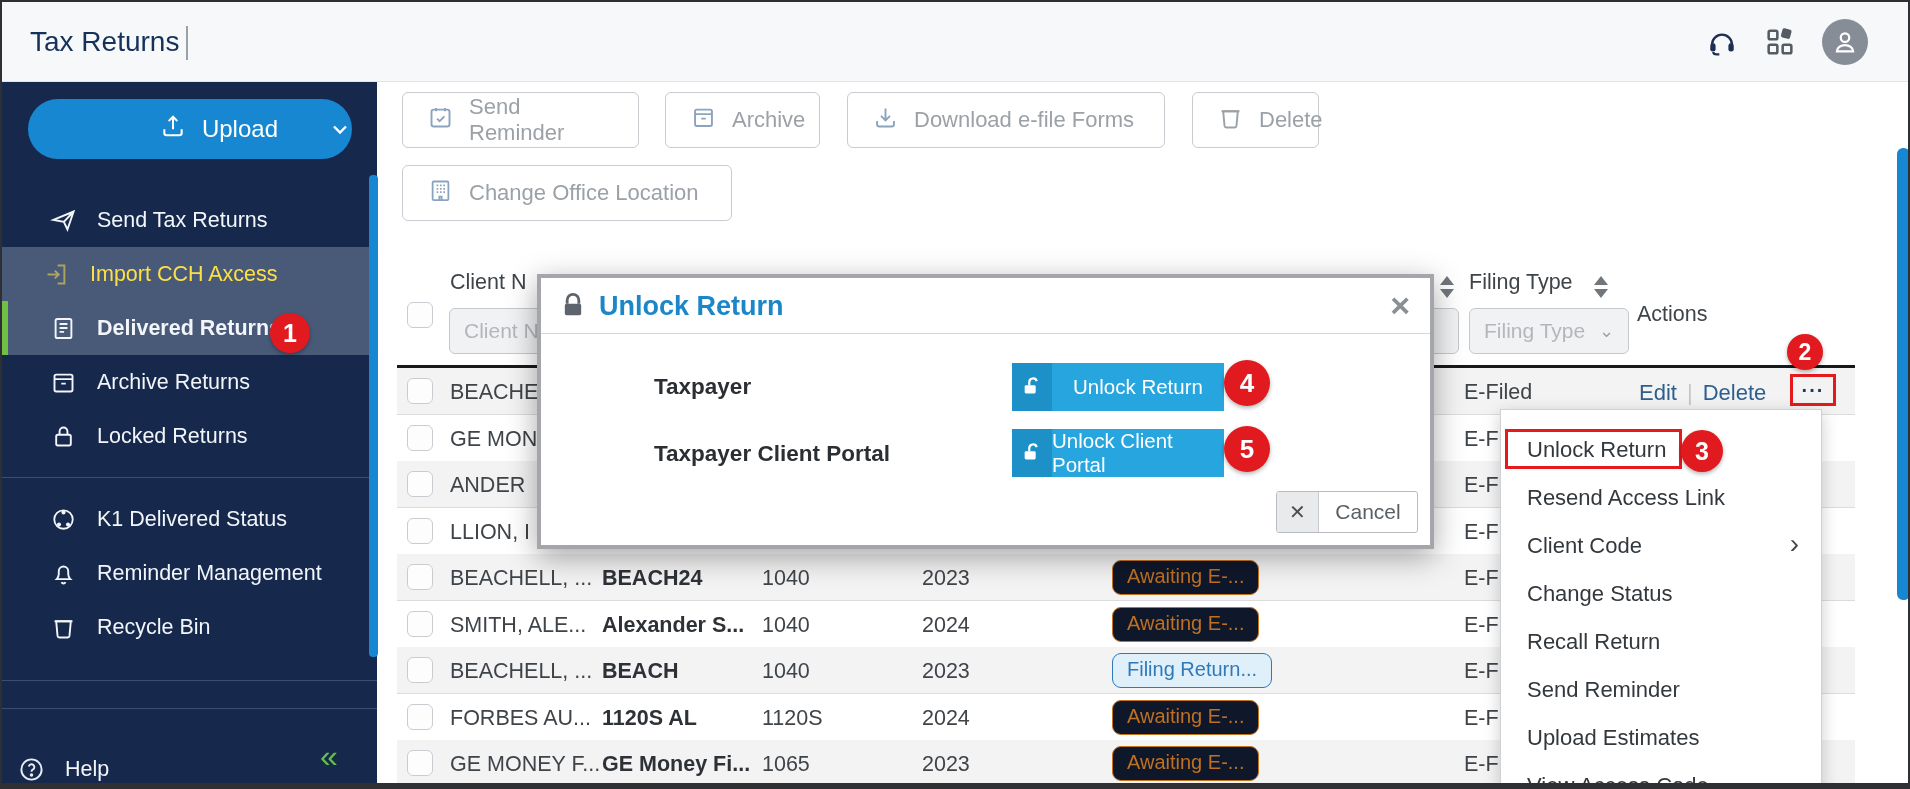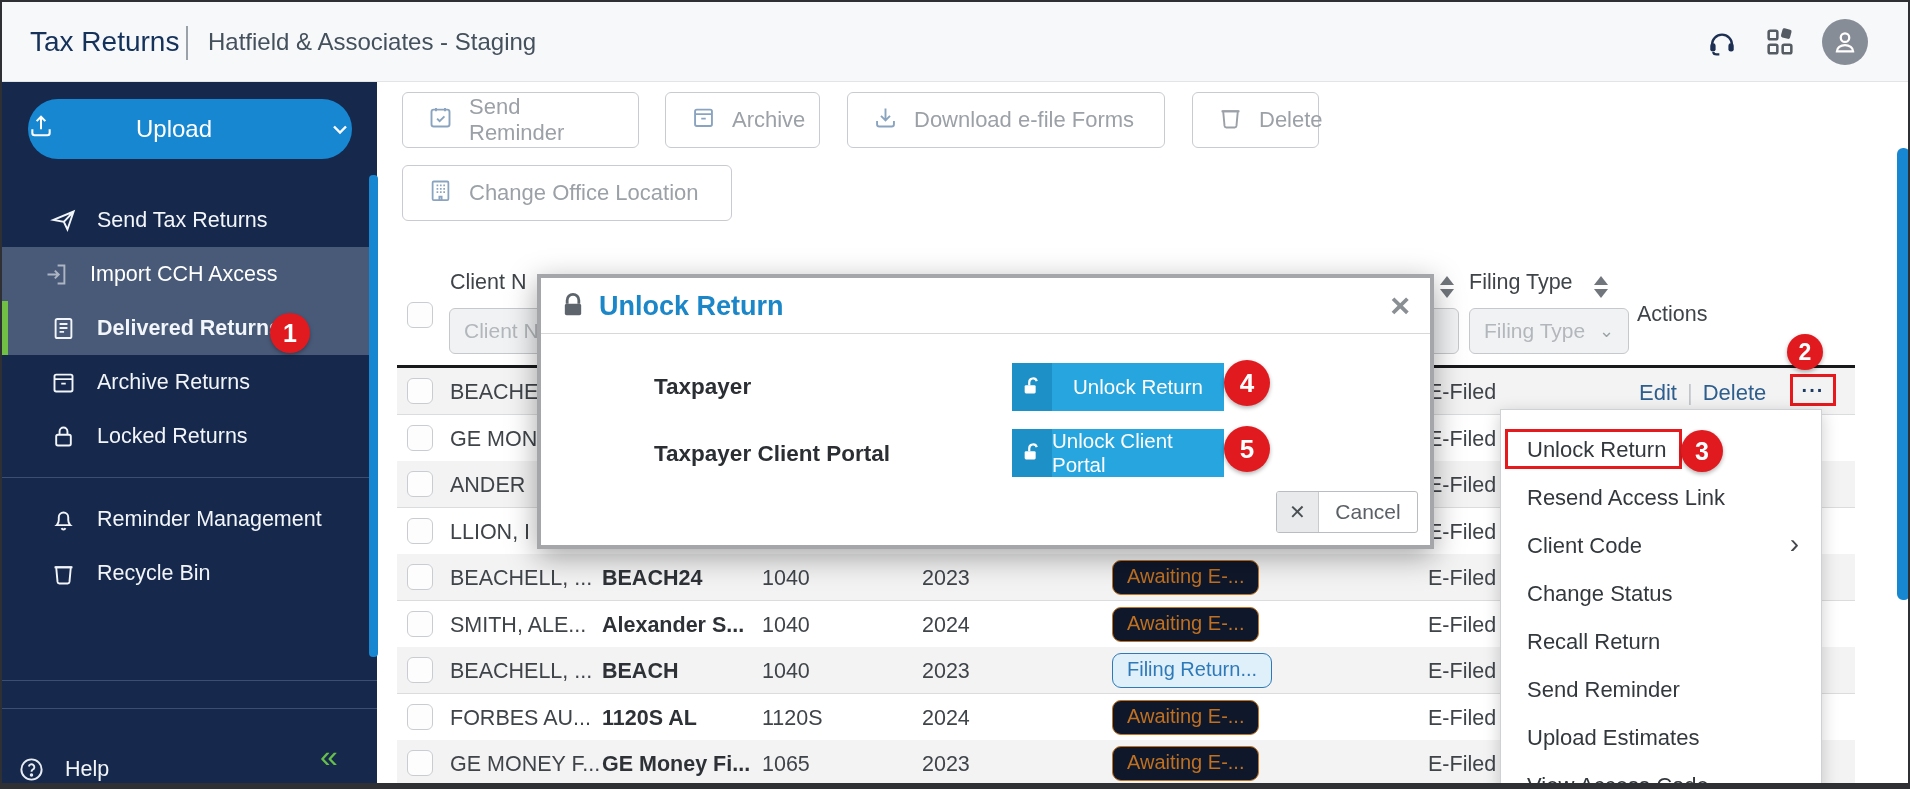--- a/index.html
+++ b/index.html
@@ -13,29 +13,29 @@
   .app-title{ position:absolute; left:28px; top:0; line-height:80px; font-size:28px; font-weight:normal; color:#15325b;}
   .title-sep{ position:absolute; left:184px; top:24px; width:2px; height:34px; background:#9aa1a8;}
   .org-name{ position:absolute; left:206px; top:0; line-height:80px; font-size:24px; color:#44505c;}
   .topbar-icons{ position:absolute; right:40px; top:0; height:80px; display:flex; align-items:center; gap:26px;}
   .tb-icon{ width:32px; height:32px; display:flex; align-items:center; justify-content:center; cursor:pointer;}
   .avatar{ width:46px; height:46px; border-radius:50%; background:#878d97; display:flex; align-items:center; justify-content:center;}
 
   
   .sidebar{ position:absolute; left:0; top:80px; width:375px; height:709px; background:#16294d; color:#fff;}
   .upload-btn{ position:absolute; left:26px; top:17px; width:324px; height:60px; border-radius:30px;
-               background:#1787d2; color:#fff; display:flex; align-items:center; justify-content:space-between;
+               background:#1787d2; color:#fff; display:flex; align-items:center; justify-content:flex-end;
                gap:16px; font-size:24px; cursor:pointer;}
   .upload-chev{ margin-left:34px; display:flex; }
   .side-nav{ position:absolute; left:0; top:111px; width:100%; }
   .side-item{ position:relative; height:54px; display:flex; align-items:center; padding-left:48px; gap:20px;
               font-size:21.5px; color:#f2f5f9; cursor:pointer; }
   .side-item .s-icon{ width:27px; height:27px; flex:0 0 27px; display:flex; }
   .side-item.hl{ background:#495a79; }
-  .side-item.disabled{ color:#ffffff; cursor:default;padding-left:41px;}
+  .side-item.disabled{ color:#fde047; cursor:default;padding-left:41px;}
   .side-item.disabled svg{ opacity:.55; }
   .side-item.active{ font-weight:bold; }
   .side-item.active::before{ content:""; position:absolute; left:0; top:0; width:6px; height:100%; background:#71bf44;}
   .side-divider{ height:1px; background:#3c4f73; margin:14px 0; }
   .side-bottom-band{ position:absolute; left:0; top:598px; width:100%; height:29px;
                      border-top:1px solid #3c4f73; border-bottom:1px solid #3c4f73;}
   .help-item{ position:absolute; left:0; top:660px; width:100%;padding-left:16px; }
   .collapse-chev{ position:absolute; left:318px; top:656px; font-size:32px; color:#67bf4b; cursor:pointer; }
   .side-scrollbar{ position:absolute; left:367px; top:93px; width:9px; height:482px; background:#1787d2; border-radius:4px; cursor:pointer;}
 
@@ -54,21 +54,21 @@
                border-radius:6px; color:#b3b7bb; font-size:21px; display:flex; align-items:center; padding:0 14px;}
   .filter-box .chev{ margin-left:auto; color:#9da2a7; font-size:18px; }
   .checkbox{ width:26px; height:26px; border:1.5px solid #c9cdd1; border-radius:6px; background:#fdfdfd; cursor:pointer;}
   .head-check{ position:absolute; left:405px; top:300px; }
   .table-topline{ position:absolute; left:395px; top:363px; width:1458px; height:3px; background:#17191b;}
   .trow{ position:absolute; left:395px; width:1458px; height:47px; border-bottom:1px solid #dadcde; }
   .trow.gray{ background:#f3f3f4; } .trow.white{ background:#fff; }
   .trow .checkbox{ position:absolute; left:10px; top:10px; }
   .cell{ position:absolute; top:12px; font-size:21.5px; color:#3f4449; white-space:nowrap;}
   .c-client{ left:53px; } .c-return{ left:205px; font-weight:bold; color:#2e3236;}
-  .c-type{ left:365px; } .c-year{ left:525px; } .c-filing{ left:1031px; }
+  .c-type{ left:365px; } .c-year{ left:525px; } .c-filing{ left:1067px; }
   .badge{ position:absolute; left:715px; top:6px; padding:4px 14px 6px; border-radius:9px; font-size:20px; white-space:nowrap;}
   .badge.awaiting{ color:#bf7021; border:1.5px solid #c4731f; background:#0f172a;}
   .badge.final{ color:#2e79b8; border:1.5px solid #2e79b8; background:#e0f0fb; min-width:130px; min-height:33px;}
   .row-actions{ position:absolute; top:378px; font-size:22px; color:#2e5e8d; }
   .lnk{ cursor:pointer; } .lnk-sep{ color:#c2c6ca; margin:0 10px; cursor:default;}
   .more-box{ position:absolute; left:1788px; top:372px; width:46px; height:32px; border:3px solid #e6191d;
              display:flex; align-items:center; justify-content:center; font-size:20px; font-weight:bold;
              color:#1d3a5f; letter-spacing:1px; cursor:pointer; background:#f3f3f4;}
   .main-scrollbar{ position:absolute; left:1895px; top:146px; width:13px; height:452px; background:#1787d2; border-radius:6px; cursor:pointer;}
 
@@ -107,21 +107,20 @@
   .step5{ left:1222px; top:424px; width:46px; height:46px; font-size:26px;}
 </style>
 </head>
 <body>
 
 <div class="screen">
 
   <div class="topbar">
     <div class="app-title">Tax Returns</div>
     <div class="title-sep"></div>
-    <div class="org-name">Hatfield &amp; Associates - Staging</div>
     <div class="topbar-icons">
       <span class="tb-icon">
         <svg width="32" height="32" viewBox="0 0 24 24" fill="none" stroke="#1d2f52" stroke-width="1.7">
           <path d="M4.5 14a7.5 7.5 0 0 1 15 0"></path>
           <rect x="3.2" y="13" width="4" height="6.2" rx="1.8" fill="#1d2f52" stroke="none"></rect>
           <rect x="16.8" y="13" width="4" height="6.2" rx="1.8" fill="#1d2f52" stroke="none"></rect>
           <path d="M5.5 19.5c0 1.2 1 1.8 2.5 1.8h2"></path>
         </svg>
       </span>
       <span class="tb-icon">
@@ -196,20 +195,31 @@
         <div class="side-item">
           <span class="s-icon">
             <svg width="27" height="27" viewBox="0 0 24 24" fill="none" stroke="currentColor" stroke-width="1.7">
               <rect x="5.5" y="10.5" width="13" height="9.5" rx="1.5"></rect>
               <path d="M8.5 10.5V7.5a3.5 3.5 0 0 1 7 0v3"></path>
             </svg>
           </span>
           <span>Locked Returns</span>
         </div>
         <div class="side-divider"></div>
+        <div class="side-item">
+          <span class="s-icon">
+            <svg width="27" height="27" viewBox="0 0 24 24" fill="none" stroke="currentColor" stroke-width="1.6">
+              <circle cx="12" cy="12" r="8.2"></circle>
+              <circle cx="8" cy="16.5" r="1.8" fill="currentColor" stroke="none"></circle>
+              <circle cx="16" cy="16.5" r="1.8" fill="currentColor" stroke="none"></circle>
+              <circle cx="12" cy="5.8" r="1.8" fill="currentColor" stroke="none"></circle>
+            </svg>
+          </span>
+          <span>K1 Delivered Status</span>
+        </div>
         <div class="side-item">
           <span class="s-icon">
             <svg width="27" height="27" viewBox="0 0 24 24" fill="none" stroke="currentColor" stroke-width="1.7">
               <path d="M6 17h12c-1.3-1.2-1.8-2.4-1.8-4.5V10a4.2 4.2 0 0 0-8.4 0v2.5C7.8 14.6 7.3 15.8 6 17z"></path>
               <path d="M10.3 19.7a1.8 1.8 0 0 0 3.4 0"></path>
             </svg>
           </span>
           <span>Reminder Management</span>
         </div>
         <div class="side-item">

